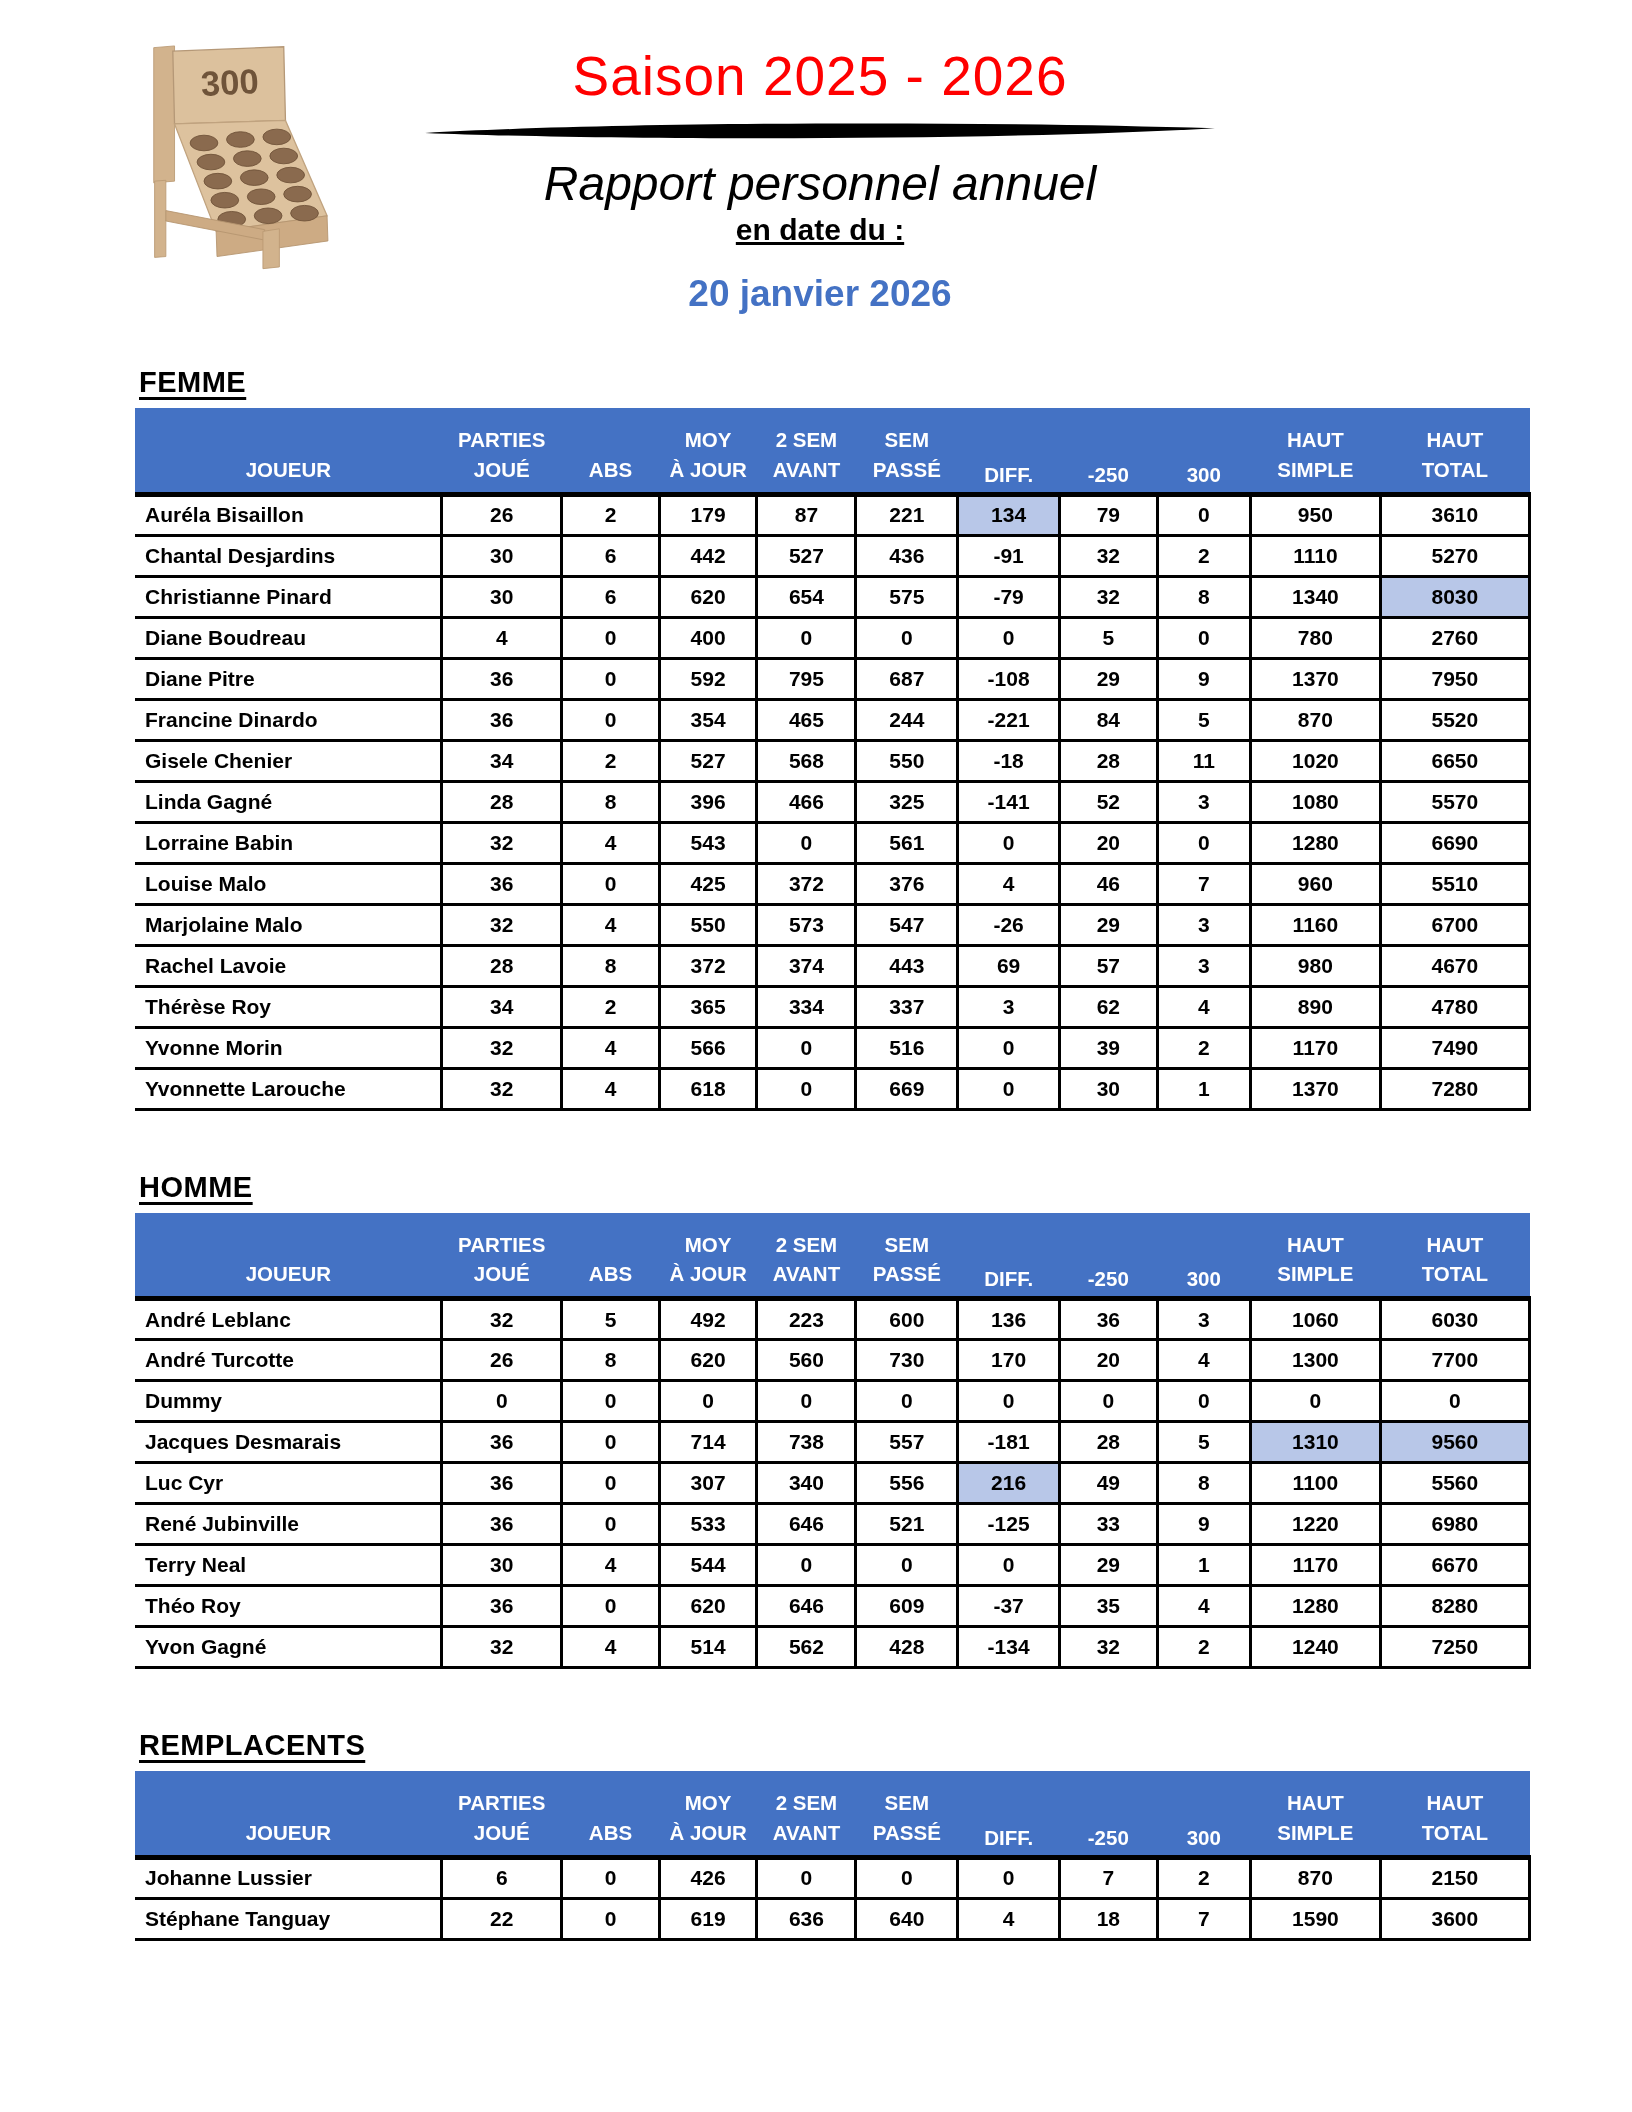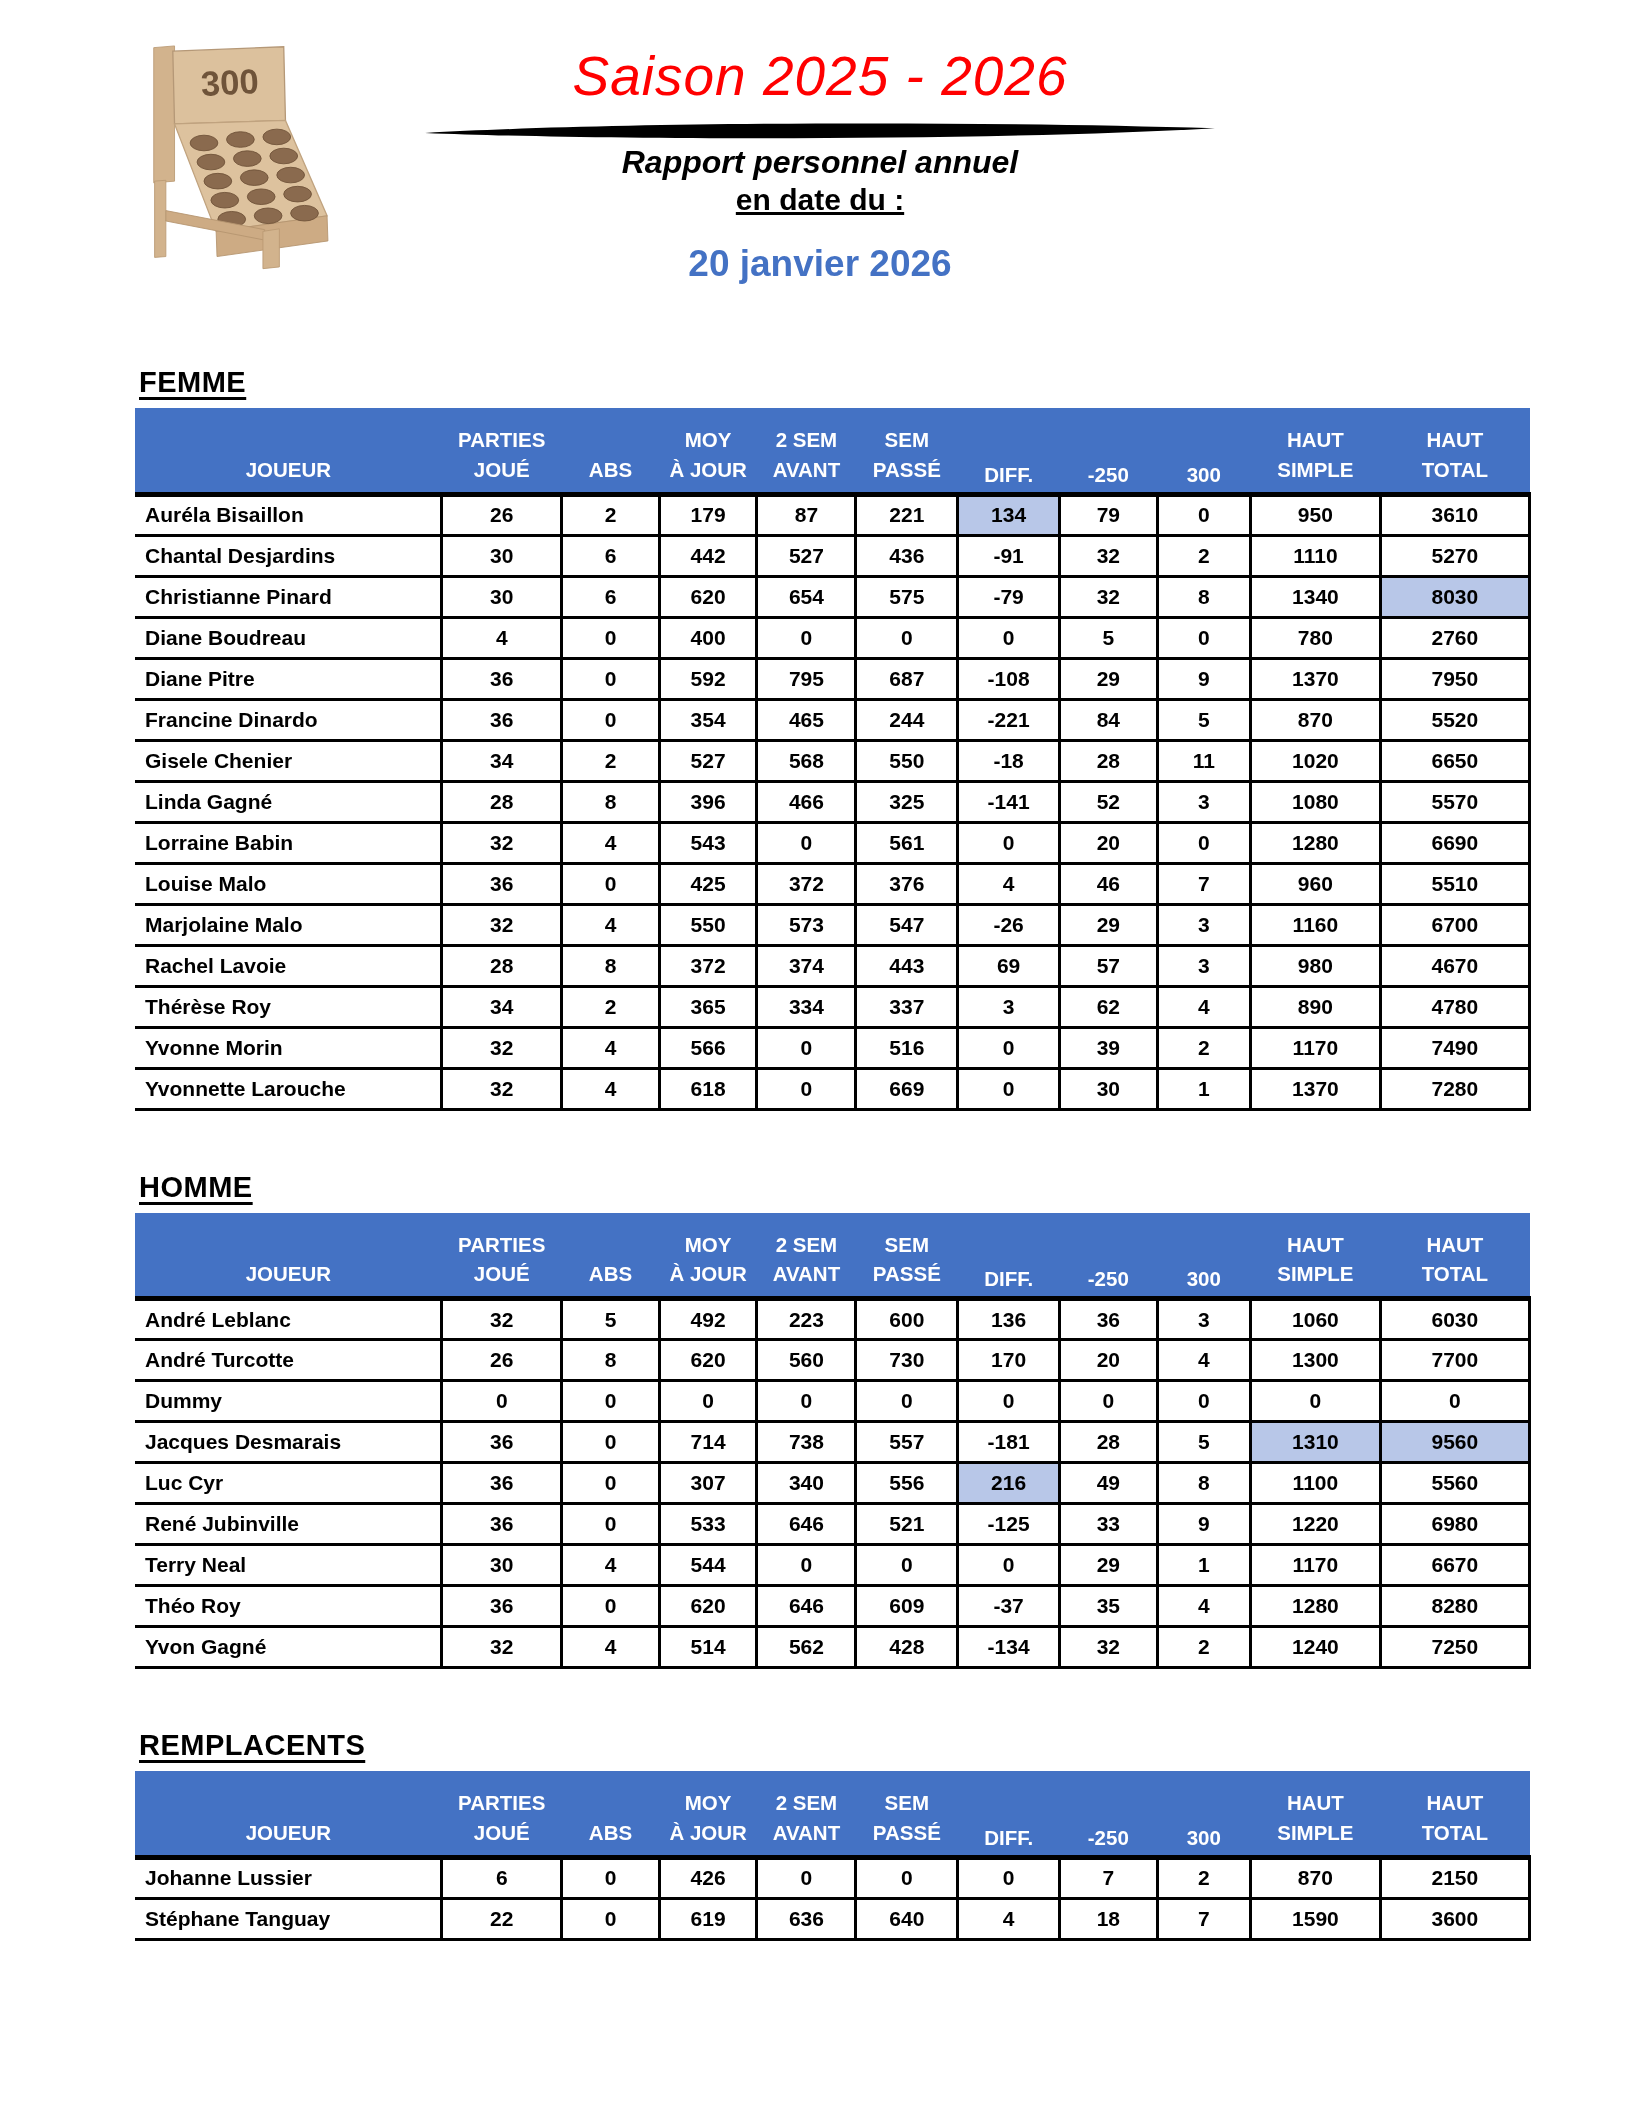--- a/index.html
+++ b/index.html
@@ -9,23 +9,23 @@
     --date-blue:#4472C4;
   }
   *{box-sizing:border-box;}
   body{margin:0;background:#ffffff;}
   .page{position:relative;width:1632px;height:2112px;background:#fff;overflow:hidden;
         font-family:"Liberation Sans",sans-serif;color:#000;}
 
   
   .logo{position:absolute;left:126px;top:34px;width:208px;height:244px;}
   .titles{position:absolute;left:350px;top:44px;width:940px;text-align:center;}
-  .season{font-style:italic;font-size:55px;font-weight:400;color:var(--title-red);letter-spacing:1px;}
+  .season{font-size:55px;font-weight:400;color:var(--title-red);letter-spacing:1px;}
   .swoosh{display:block;margin:12px auto 0;width:790px;height:24px;}
-  .report-title{margin-top:0;font-weight:bold;font-style:italic;font-size:32px;}
+  .report-title{margin-top:12px;font-weight:normal;font-style:italic;font-size:48px;}
   .date-label{font-weight:bold;font-size:30px;margin-top:2px;text-decoration:underline;}
   .date-value{font-weight:bold;font-size:37px;color:var(--date-blue);margin-top:26px;}
 
   
   .content{position:absolute;left:135px;top:366px;width:1396px;}
   .section-heading{margin:0 0 9px 4px;font-size:29px;font-weight:bold;
         text-decoration:underline;text-decoration-thickness:3px;text-underline-offset:5px;
         letter-spacing:.5px;}
   table.stats{width:100%;border-collapse:collapse;table-layout:fixed;margin-bottom:60px;}
   table.stats:last-child{margin-bottom:0;}

